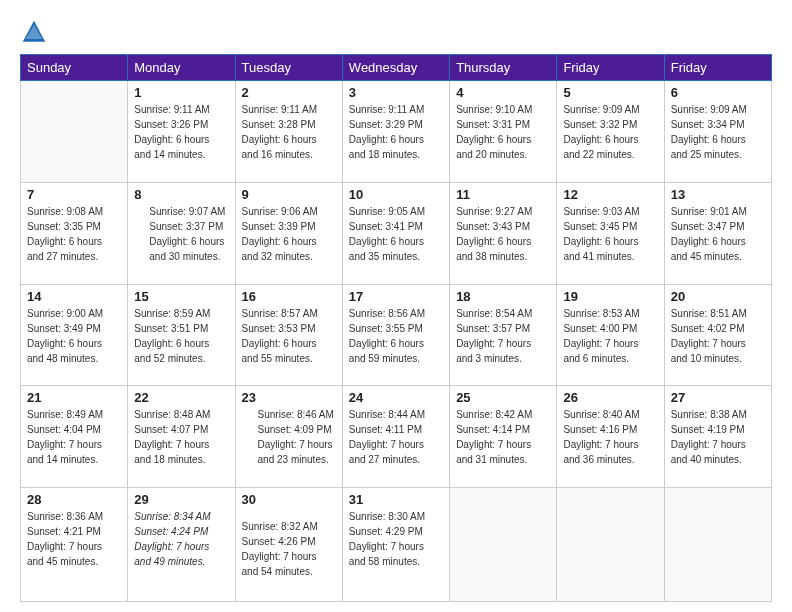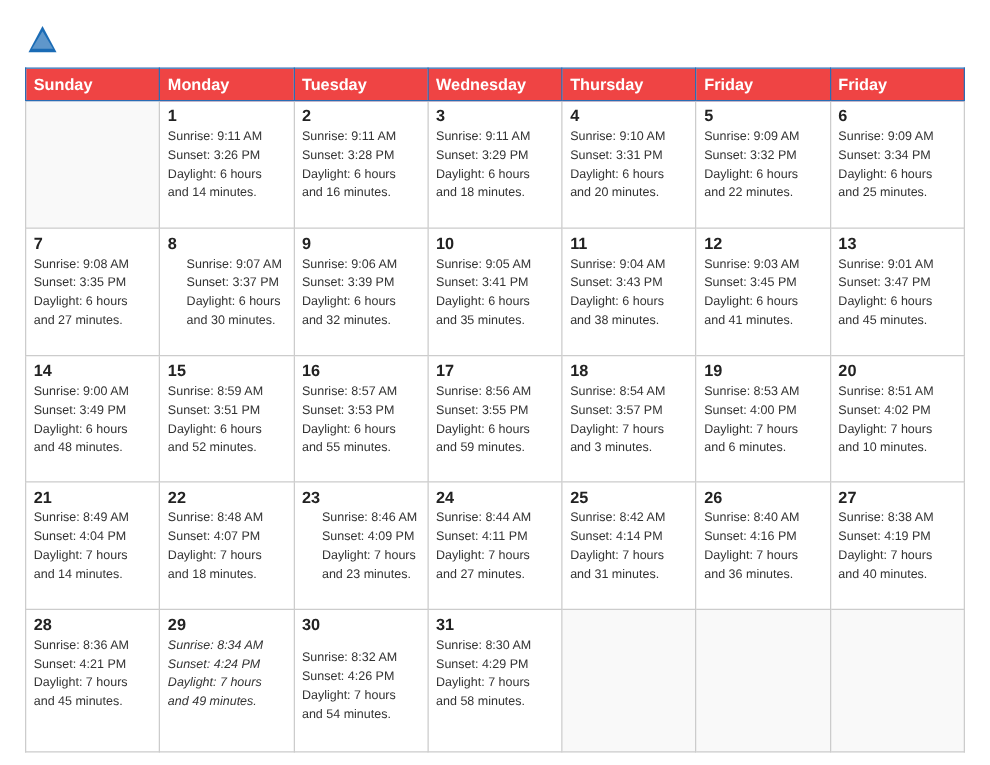--- a/index.html
+++ b/index.html
@@ -52,24 +52,24 @@
       font-size: 14px;
       color: #444;
       margin-top: 2px;
     }
     .calendar {
       width: 100%;
       border-collapse: collapse;
       flex: 1;
     }
     .calendar th {
-      background-color: #ef4444;
+      background-color: #4c1d95;
       color: #fff;
       font-size: 13px;
-      font-weight: bold;
+      font-weight: normal;
       padding: 5px 6px;
       text-align: left;
       border: 1px solid #2a6db5;
     }
     .calendar td {
       border: 1px solid #ccc;
       vertical-align: top;
       padding: 4px 6px;
       width: calc(100% / 7);
       font-size: 10.5px;
@@ -198,21 +198,21 @@
           </td>
           <td>
             <span class="day-num">10</span>
             <div class="day-info" style="white-space: pre-line;">Sunrise: 9:05 AM
 Sunset: 3:41 PM
 Daylight: 6 hours
 and 35 minutes.</div>
           </td>
           <td>
             <span class="day-num">11</span>
-            <div class="day-info" style="white-space: pre-line;">Sunrise: 9:04 AM
+            <div class="day-info" style="white-space: pre-line;">Sunrise: 9:27 AM
 Sunset: 3:43 PM
 Daylight: 6 hours
 and 38 minutes.</div>
           </td>
           <td>
             <span class="day-num">12</span>
             <div class="day-info" style="white-space: pre-line;">Sunrise: 9:03 AM
 Sunset: 3:45 PM
 Daylight: 6 hours
 and 41 minutes.</div>

